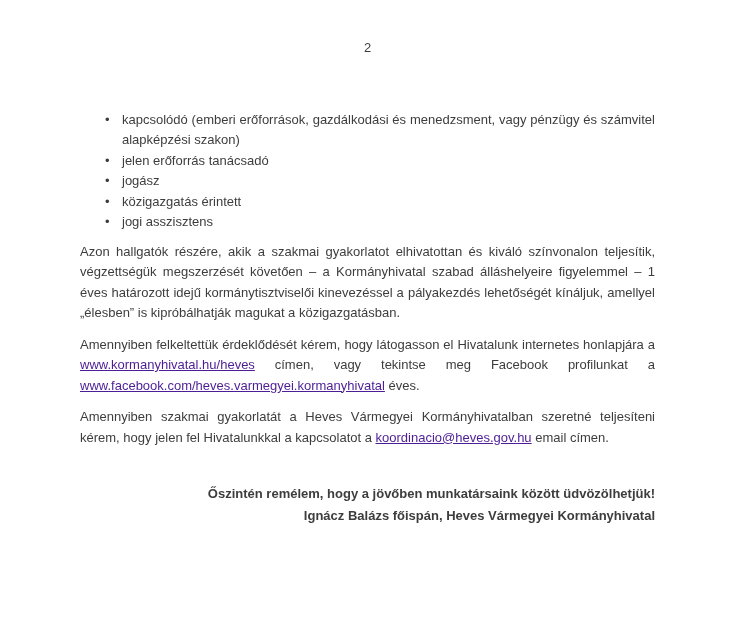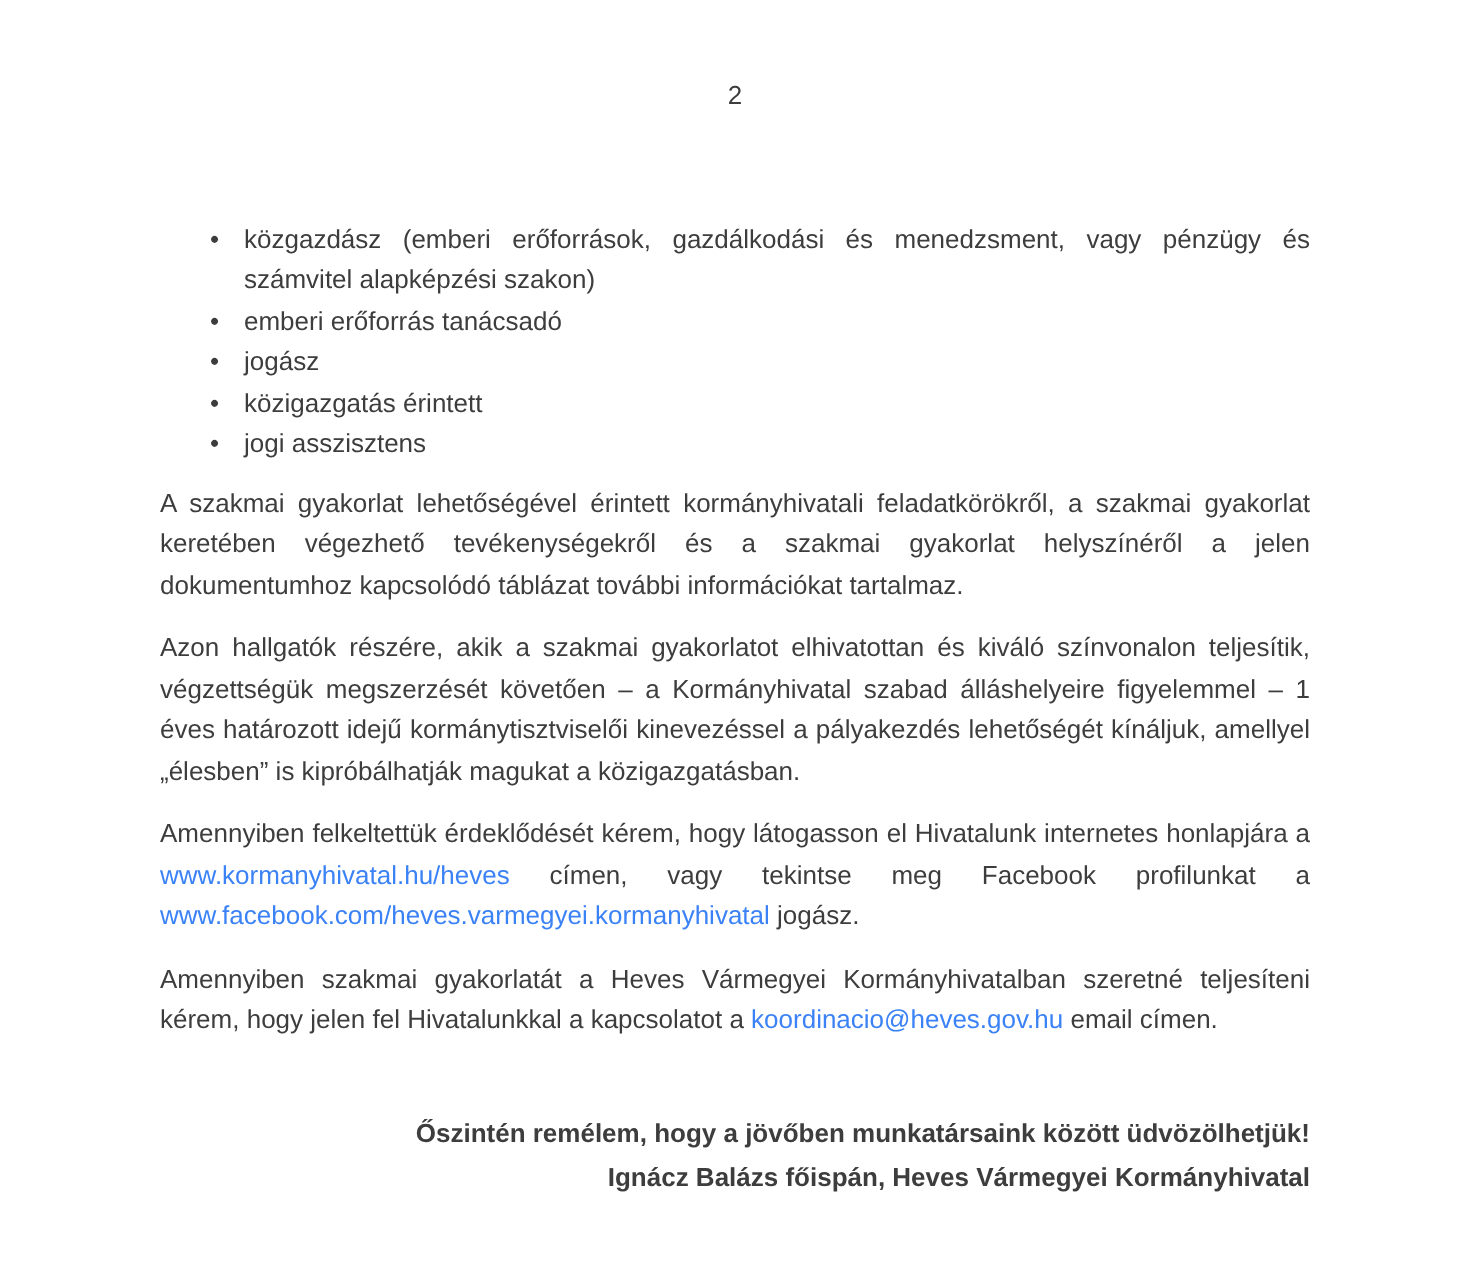--- a/index.html
+++ b/index.html
@@ -36,53 +36,53 @@
   ul.bullet-list li .bullet {
     position: absolute;
     left: 25px;
     top: 0;
   }
   p.para {
     margin: 0 0 11px 0;
     text-align: justify;
   }
   a.doc-link {
-    color: #3b82f6;
+    color: #4c1d95;
+    text-decoration: underline;
     cursor: pointer;
   }
   .closing {
     margin-top: 35px;
     text-align: right;
     font-weight: bold;
     line-height: 22px;
   }
   .closing p {
     margin: 0;
   }
 </style>
 </head>
 <body>
 
 <div class="page">
 
   <div class="page-number">2</div>
 
   <ul class="bullet-list">
-    <li><span class="bullet">•</span><span>közgazdász (emberi erőforrások, gazdálkodási és menedzsment, vagy pénzügy és számvitel alapképzési szakon)</span></li>
-    <li><span class="bullet">•</span><span>emberi erőforrás tanácsadó</span></li>
+    <li><span class="bullet">•</span><span>kapcsolódó (emberi erőforrások, gazdálkodási és menedzsment, vagy pénzügy és számvitel alapképzési szakon)</span></li>
+    <li><span class="bullet">•</span><span>jelen erőforrás tanácsadó</span></li>
     <li><span class="bullet">•</span><span>jogász</span></li>
     <li><span class="bullet">•</span><span>közigazgatás érintett</span></li>
     <li><span class="bullet">•</span><span>jogi asszisztens</span></li>
   </ul>
 
-  <p class="para">A szakmai gyakorlat lehetőségével érintett kormányhivatali feladatkörökről, a szakmai gyakorlat keretében végezhető tevékenységekről és a szakmai gyakorlat helyszínéről a jelen dokumentumhoz kapcsolódó táblázat további információkat tartalmaz.</p>
 
   <p class="para">Azon hallgatók részére, akik a szakmai gyakorlatot elhivatottan és kiváló színvonalon teljesítik, végzettségük megszerzését követően – a Kormányhivatal szabad álláshelyeire figyelemmel – 1 éves határozott idejű kormánytisztviselői kinevezéssel a pályakezdés lehetőségét kínáljuk, amellyel „élesben” is kipróbálhatják magukat a közigazgatásban.</p>
 
-  <p class="para"><span>Amennyiben felkeltettük érdeklődését kérem, hogy látogasson el Hivatalunk internetes honlapjára a </span><a class="doc-link">www.kormanyhivatal.hu/heves</a><span> címen, vagy tekintse meg Facebook profilunkat a </span><a class="doc-link">www.facebook.com/heves.varmegyei.kormanyhivatal</a><span> jogász.</span></p>
+  <p class="para"><span>Amennyiben felkeltettük érdeklődését kérem, hogy látogasson el Hivatalunk internetes honlapjára a </span><a class="doc-link">www.kormanyhivatal.hu/heves</a><span> címen, vagy tekintse meg Facebook profilunkat a </span><a class="doc-link">www.facebook.com/heves.varmegyei.kormanyhivatal</a><span> éves.</span></p>
 
   <p class="para"><span>Amennyiben szakmai gyakorlatát a Heves Vármegyei Kormányhivatalban szeretné teljesíteni kérem, hogy jelen fel Hivatalunkkal a kapcsolatot a </span><a class="doc-link">koordinacio@heves.gov.hu</a><span> email címen.</span></p>
 
   <div class="closing">
     <p>Őszintén remélem, hogy a jövőben munkatársaink között üdvözölhetjük!</p>
     <p>Ignácz Balázs főispán, Heves Vármegyei Kormányhivatal</p>
   </div>
 
 </div>
 

